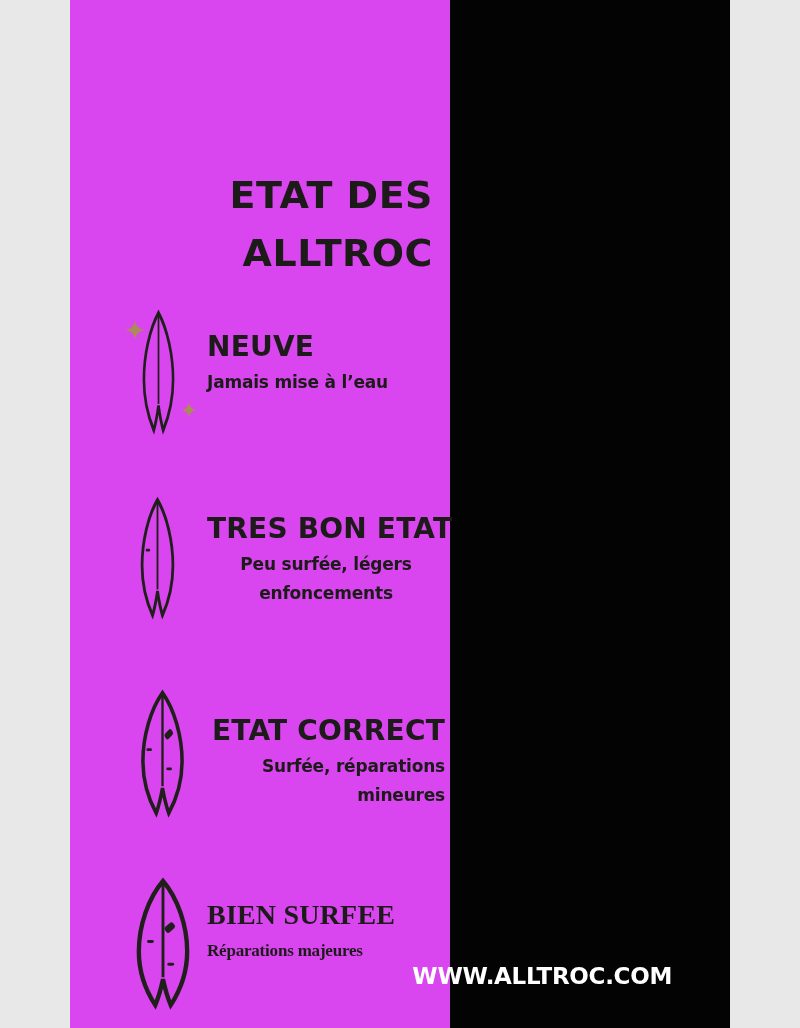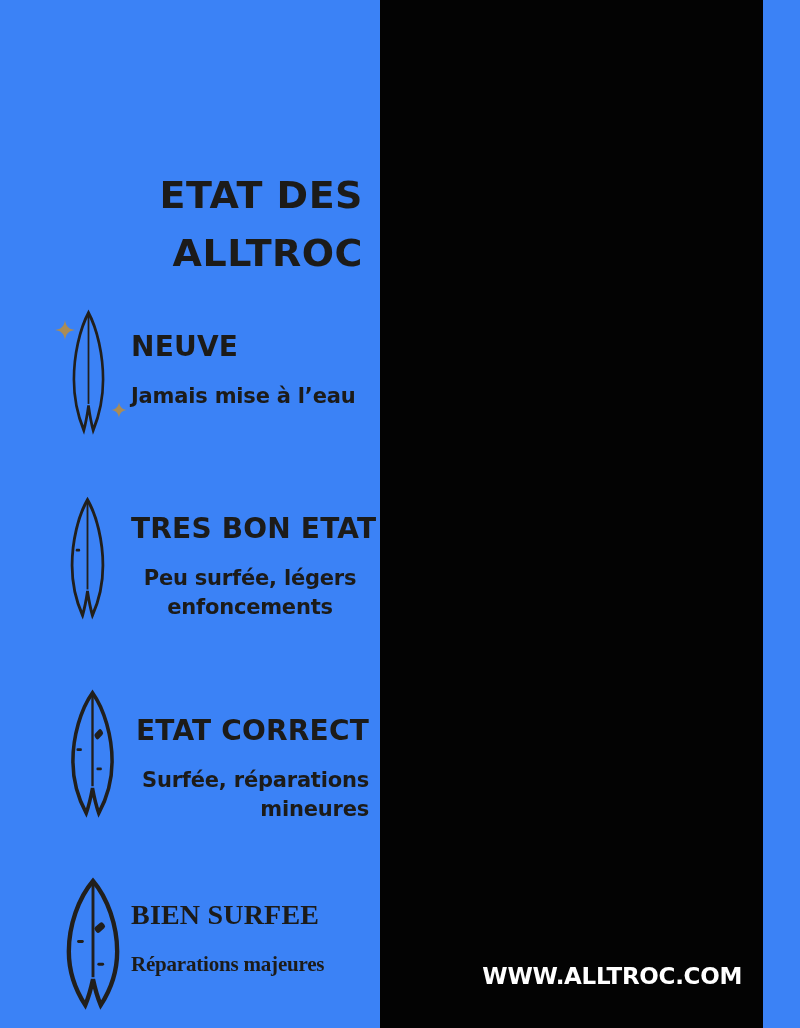--- a/index.html
+++ b/index.html
@@ -1,42 +1,42 @@
 <!DOCTYPE html>
 <html><head>
 <meta charset="utf-8">
 <style>
   html,body{margin:0;padding:0;background:#e8e8e8;}
   .page{
     position:relative;
-    width:800px;height:1028px;
-    background:#3b82f6;
+    width:660px;height:1028px;
+    background:#d946ef;
     overflow:hidden;
     font-family:"DejaVu Sans","Liberation Sans",sans-serif;
     color:#1c1b19;
     margin:0 auto;
   }
   .black-panel{
     position:absolute;left:380px;top:0;
     width:383px;height:1028px;
     background:#030303;
   }
   .page-title{
     position:absolute;top:166px;left:0;width:363px;
     text-align:right;
     font-weight:bold;font-size:38px;line-height:58px;
     letter-spacing:.5px;color:#1c1b19;
   }
   .item{position:absolute;left:55px;width:320px;height:140px;}
   .iconbox{position:absolute;left:0;top:0;width:80px;height:140px;}
   .board{position:absolute;}
   .sparkle{position:absolute;}
-  .itext{position:absolute;left:76px;width:238px;}
+  .itext{position:absolute;left:82px;width:238px;}
   .iname{font-weight:bold;font-size:28px;line-height:33px;letter-spacing:.2px;white-space:nowrap;}
-  .idesc{font-weight:bold;font-size:21px;line-height:29px;margin-top:19px;letter-spacing:-.2px;white-space:nowrap;}
+  .idesc{font-weight:bold;font-size:17px;line-height:29px;margin-top:5px;letter-spacing:-.2px;white-space:nowrap;}
   .item1{top:306px;} .item1 .board{left:16px;top:4px;width:35px;height:124px;}
   .item1 .itext{top:24px;}
   .sparkle-a{left:0px;top:14px;width:20px;height:20px;}
   .sparkle-b{left:56px;top:96px;width:16px;height:16px;}
   .item2{top:494px;text-align:center;} .item2 .board{left:14px;top:3px;width:37px;height:122px;}
   .item2 .itext{top:18px;}
   .item3{top:688px;} .item3 .board{left:14px;top:2px;width:47px;height:127px;}
   .item3 .itext{top:26px;text-align:right;}
   .item4{top:876px;font-family:Liberation Serif, serif;} .item4 .board{left:9px;top:2px;width:58px;height:131px;}
   .item4 .itext{top:22px;}

